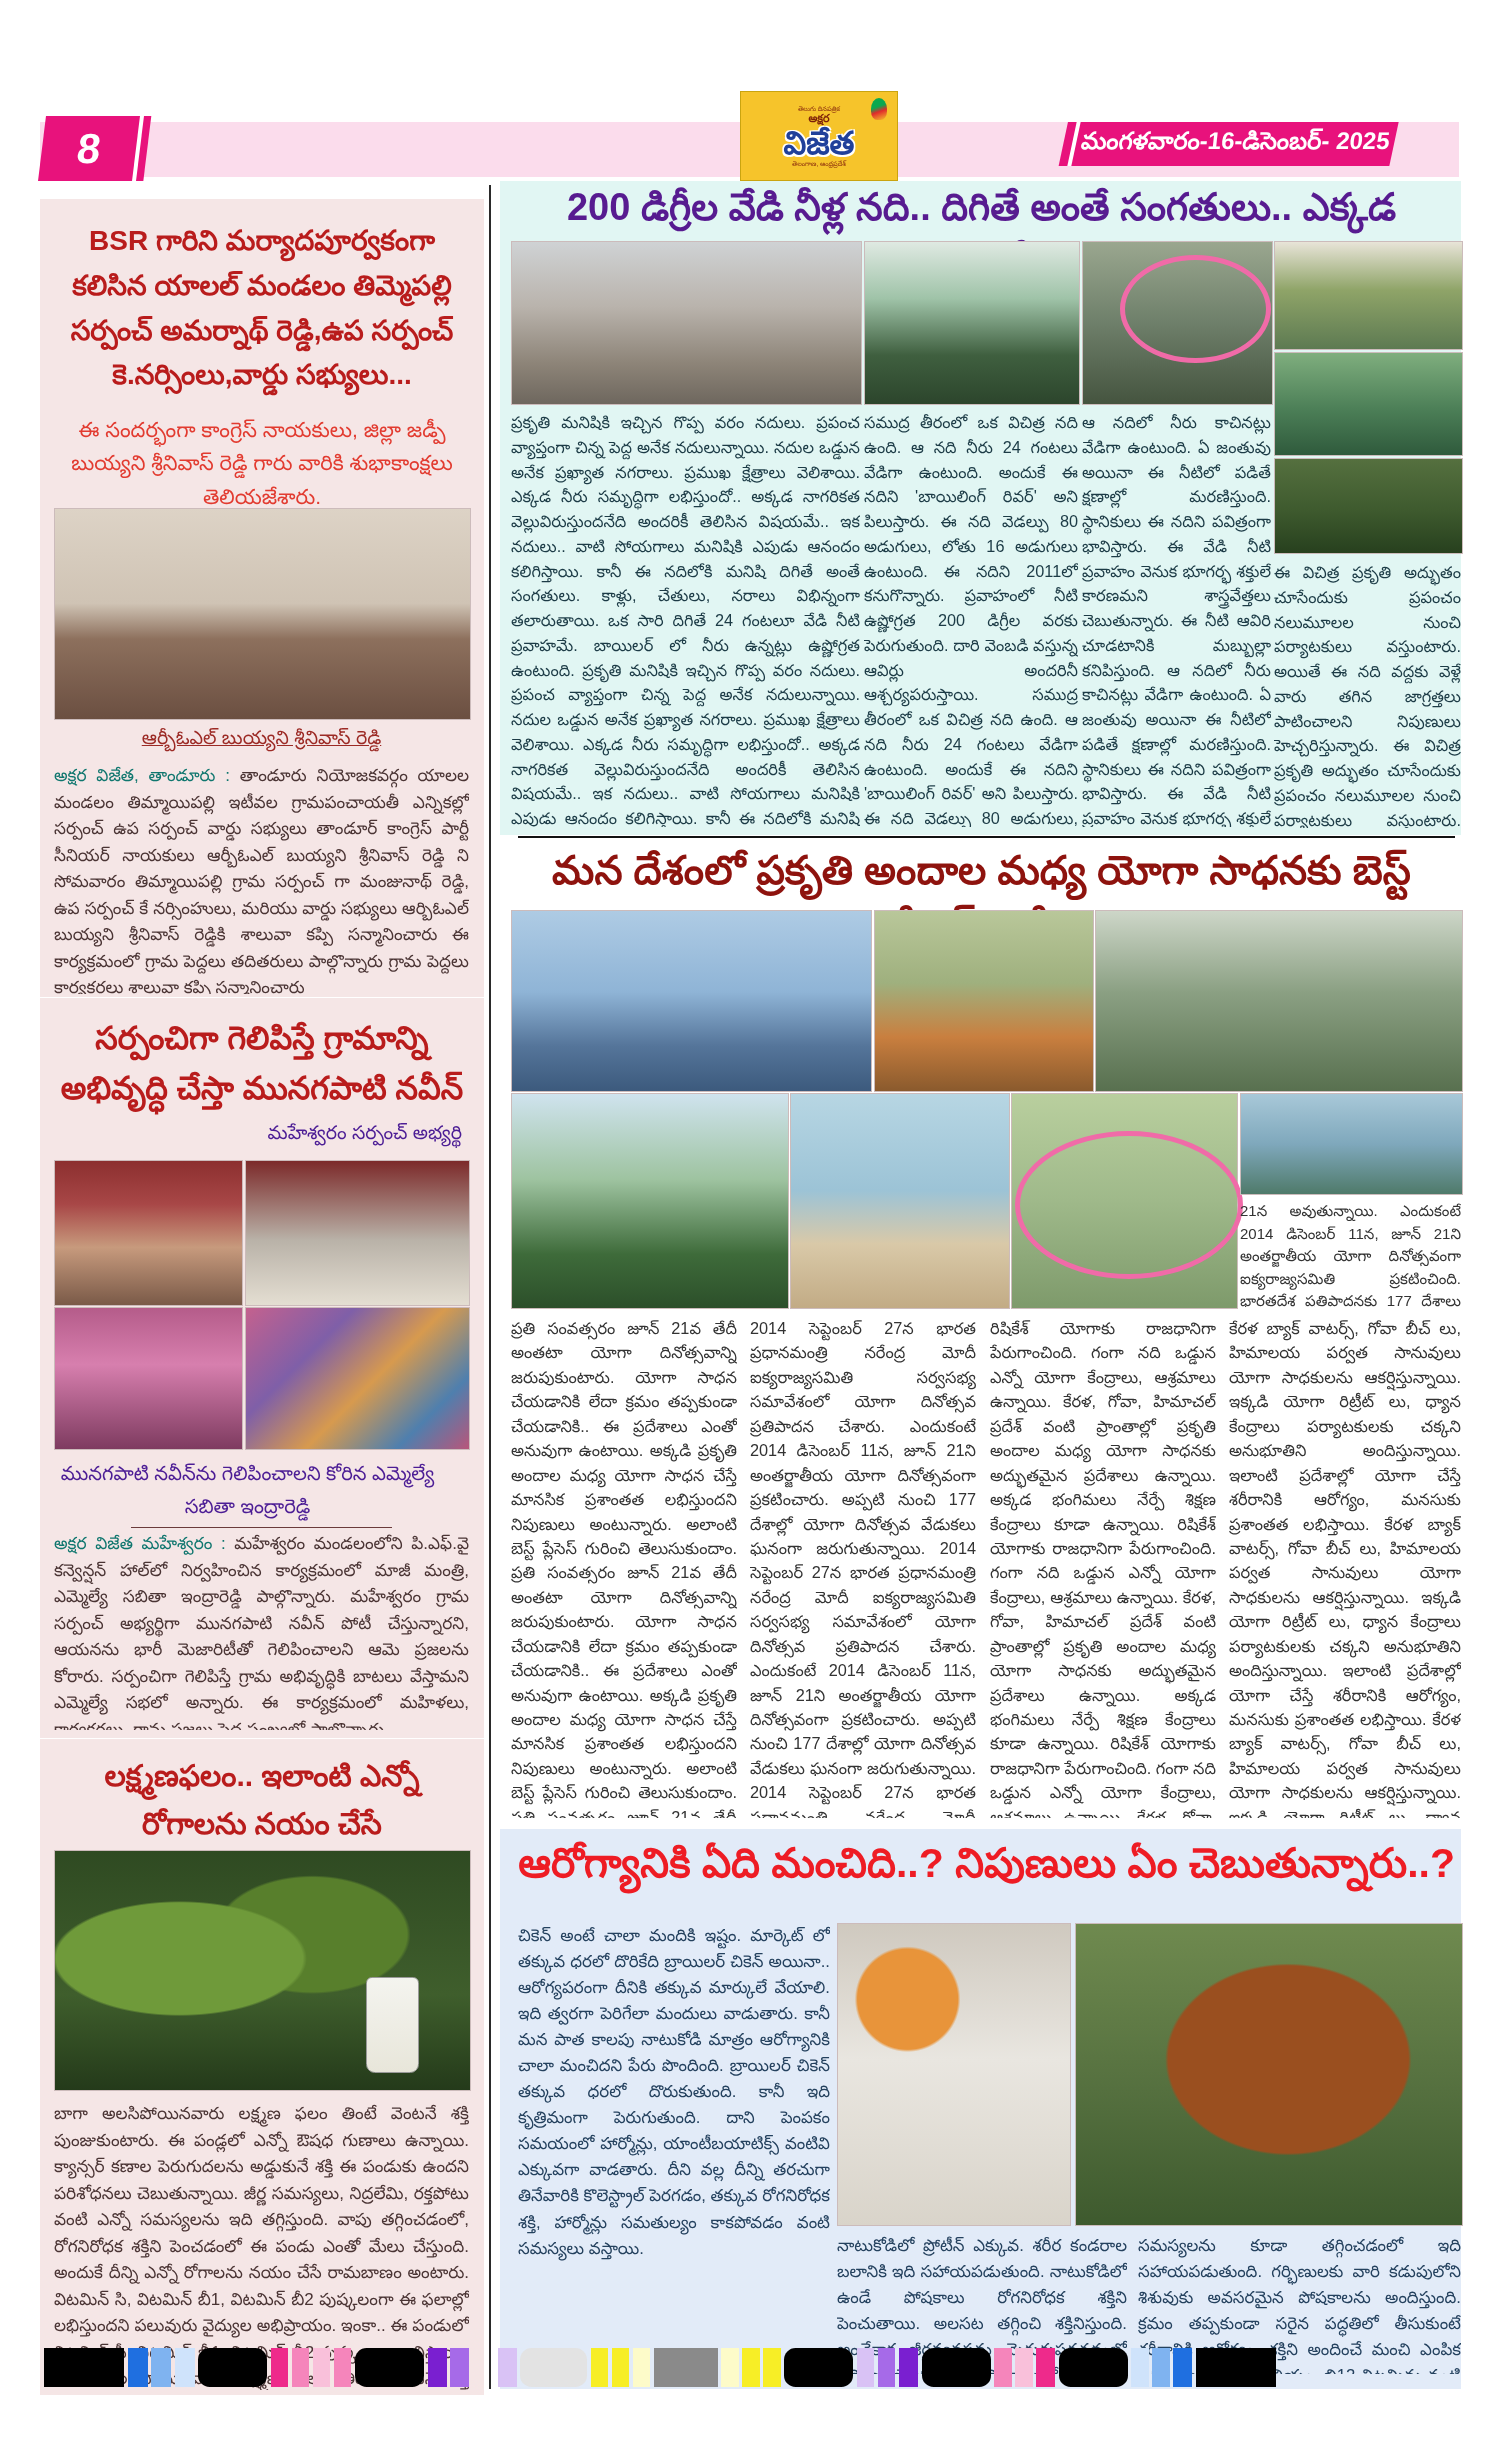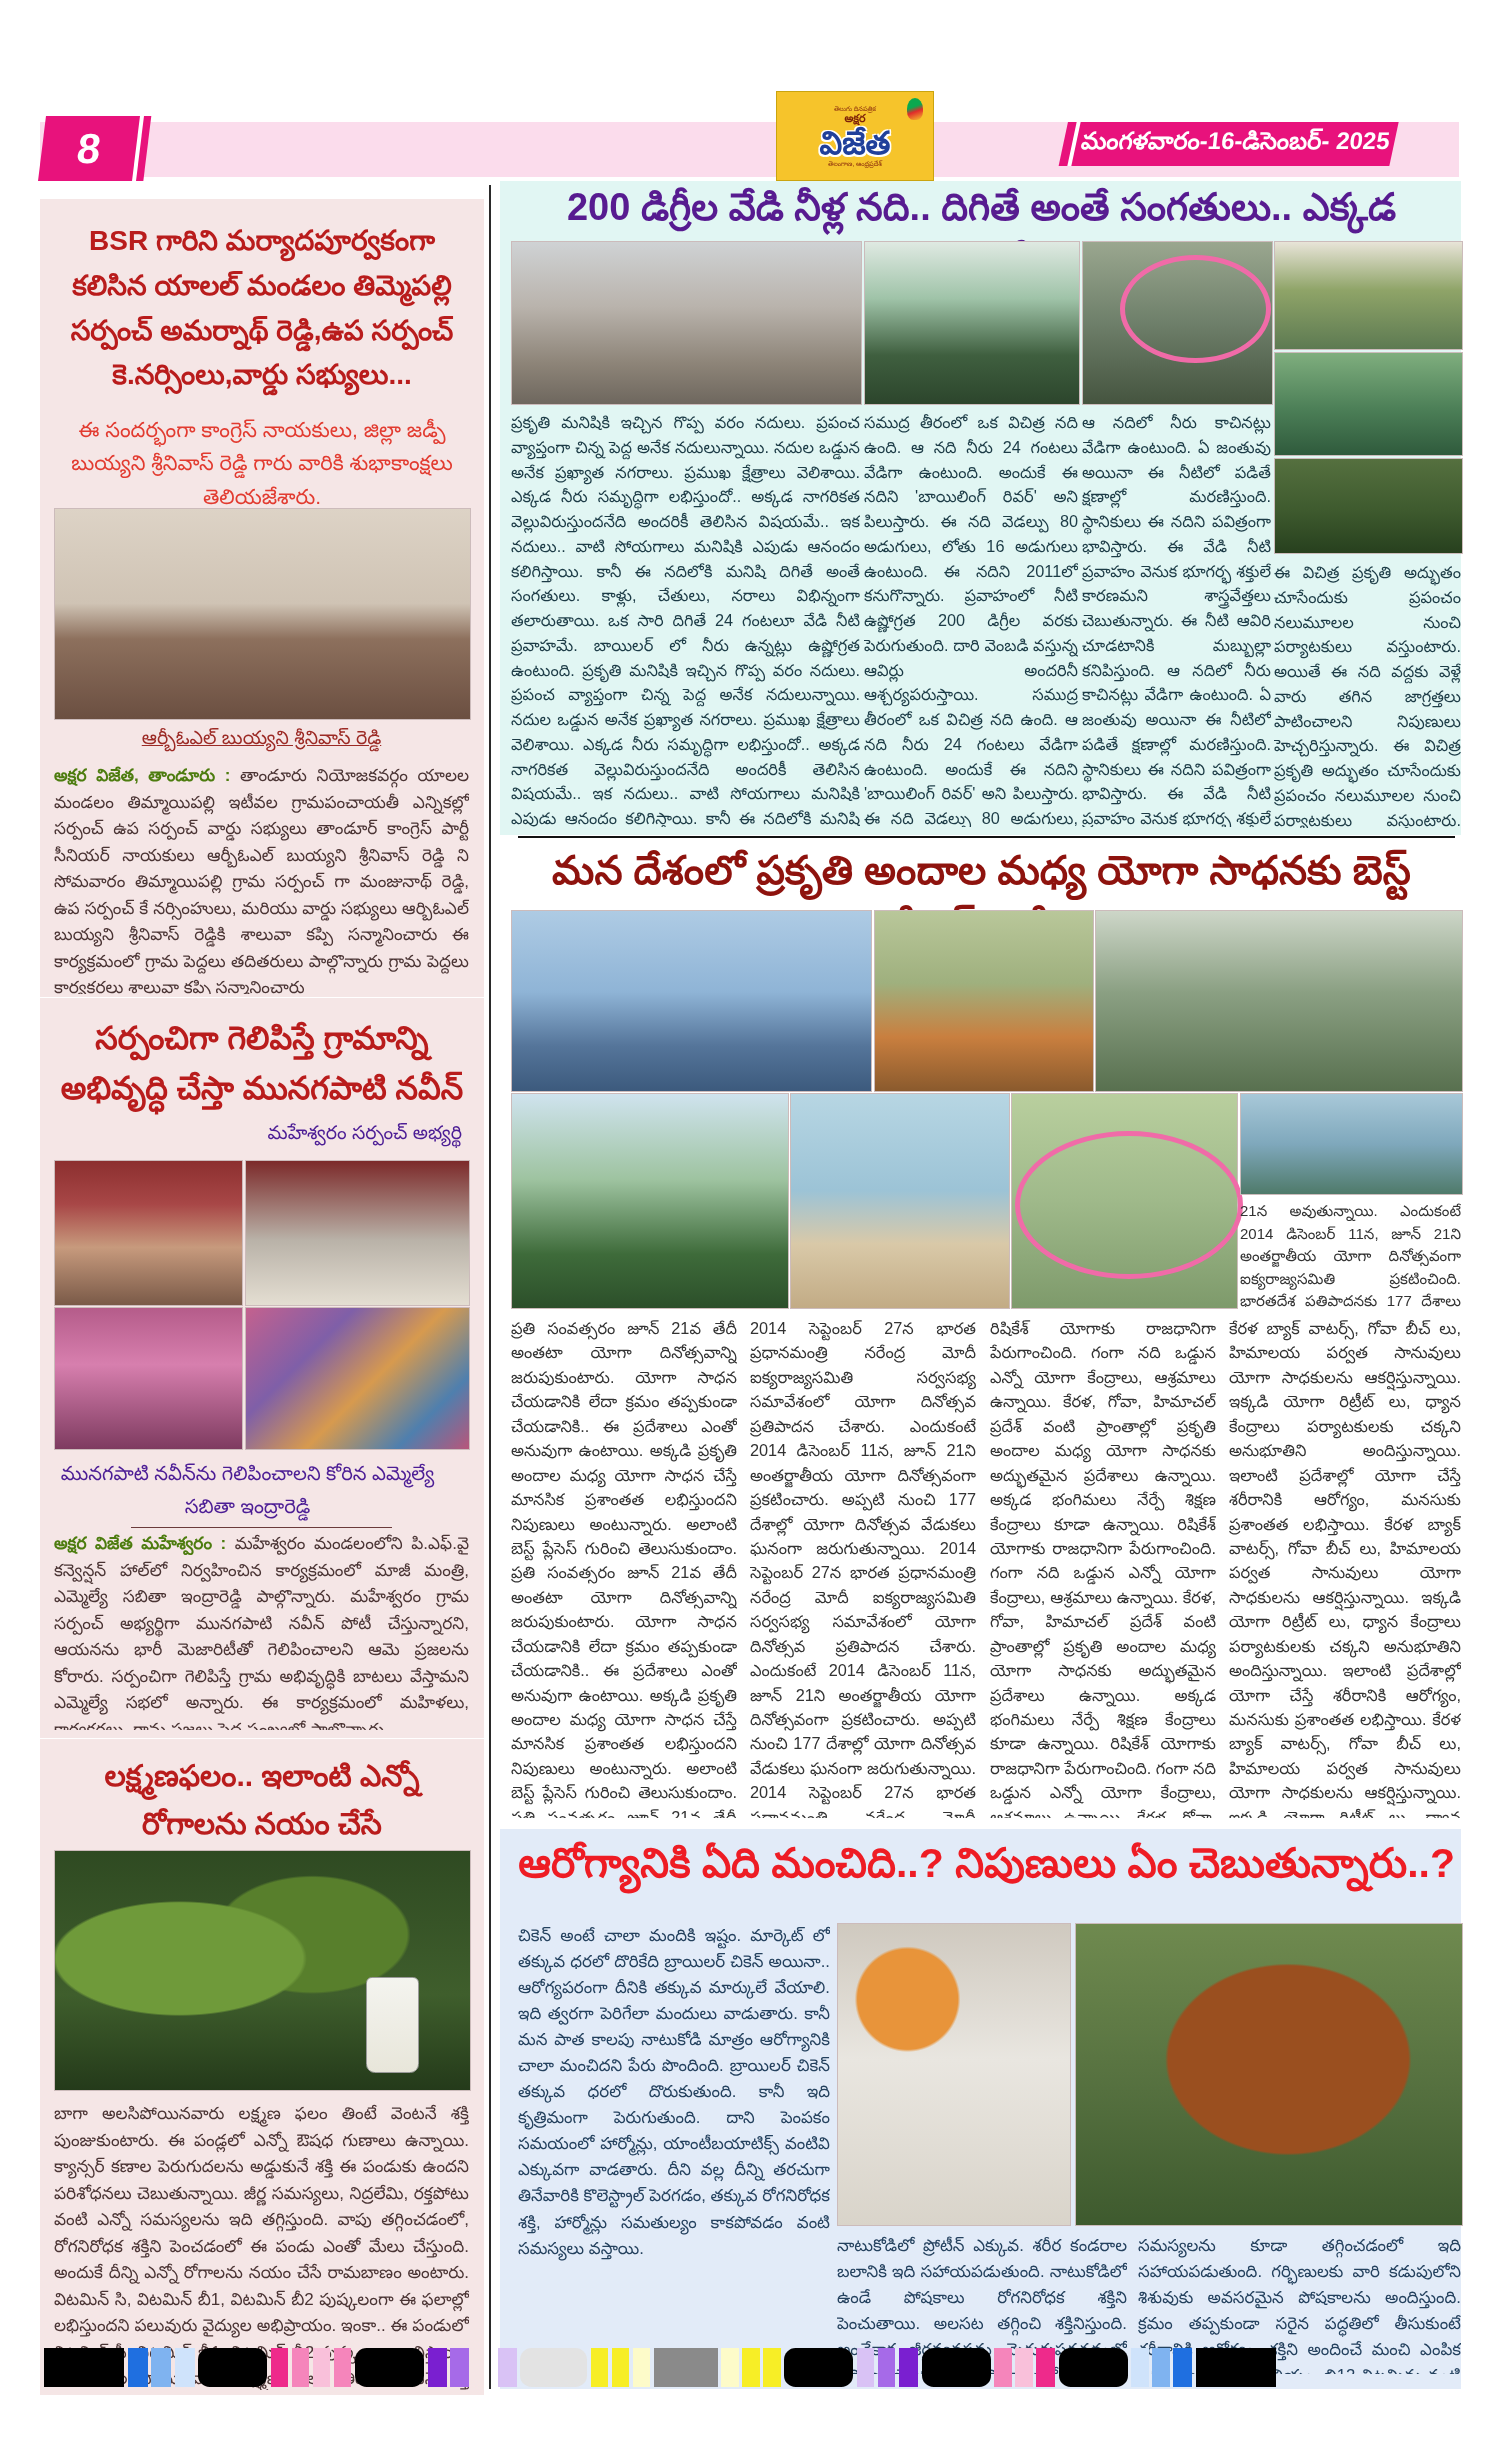--- a/index.html
+++ b/index.html
@@ -4,41 +4,41 @@
 <style>
   html,body{margin:0;padding:0;background:#fff;}
   .page{position:relative;width:1499px;height:2462px;background:#ffffff;
         font-family:"Liberation Sans","DejaVu Sans",sans-serif;overflow:hidden;}
   
   .hdr-band{position:absolute;left:40px;top:122px;width:1419px;height:55px;background:#fbdcec;}
   .pagebox{position:absolute;left:42px;top:116px;width:94px;height:65px;background:#e8127c;
            transform:skewX(-7deg);display:flex;align-items:center;justify-content:center;
            border-right:4.4px solid #fff;box-shadow:7.3px 0 0 #e8127c;}
   .pagebox span{color:#fff;font-size:42px;font-weight:bold;}
-  .masthead{position:absolute;left:776px;top:91px;width:156px;height:88px;background:#f6c42b;
+  .masthead{position:absolute;left:740px;top:91px;width:156px;height:88px;background:#f6c42b;
             border:0.7px solid #caa40f;display:flex;flex-direction:column;align-items:center;justify-content:center;}
   .mh-tiny{font-size:6.5px;color:#8a2b0d;line-height:1.1;}
   .mh-akshara{font-size:11px;font-weight:bold;color:#7c1f08;}
   .mh-title{font-size:32px;font-weight:bold;color:#20409a;text-shadow:1.5px 1.5px 0 #fff,-1.5px -1.5px 0 #fff,1.5px -1.5px 0 #fff,-1.5px 1.5px 0 #fff;line-height:1.05;}
   .peacock{position:absolute;right:10px;top:5.8px;width:16px;height:22px;
            background:linear-gradient(160deg,#0aa84f 0%,#0aa84f 40%,#e02b2b 60%,#f6c42b 100%);
            border-radius:50% 50% 40% 40%;}
   .datebox{position:absolute;left:1072px;top:122px;width:318px;height:44px;background:#e8127c;
            transform:skewX(-12deg);display:flex;align-items:center;justify-content:center;
            border-left:4.4px solid #fff;box-shadow:-8.7px 0 0 #e8127c;}
   .datebox span{color:#fff;font-size:24px;font-weight:bold;transform:skewX(6deg);}
   .vrule{position:absolute;left:489px;top:185px;width:1.5px;height:2204px;background:#2a2a2a;}
   
   .center{text-align:center;}
   .headline-black{font-weight:bold;color:#b91c1c;}
   .sub-red{color:#e23b30;}
   .sub-darkred{color:#9c2a25;}
   .rule-short{height:1.5px;background:#6b3b3b;margin:5.8px auto 0 auto;}
   .body-txt{color:#4a3434;font-size:17px;line-height:1.56;text-align:justify;}
-  .dateline{color:#4d7c0f;font-weight:bold;}
+  .dateline{color:#0f766e;font-weight:normal;}
   
   .lblock{position:absolute;left:40px;width:444px;background:#f5e6e6;}
   .photo{position:absolute;border:0.7px solid #cbb;}
   
   .ph-group1{background:linear-gradient(180deg,#ddd3c6 0%,#cfc3b4 45%,#8d705d 62%,#6b4f41 100%),
              radial-gradient(circle at 30% 70%,#d86f9d 0 6%,transparent 7%);}
   .ph-meeting{background:linear-gradient(180deg,#8c2f2f 0%,#a84747 30%,#c79a7d 60%,#7a5a48 100%);}
   .ph-sari{background:linear-gradient(180deg,#b55c8a 0%,#d77fae 40%,#7e3b60 100%);}
   .ph-menwhite{background:linear-gradient(180deg,#7c2a2a 0%,#b9b2a8 55%,#e4ded2 100%);}
   .ph-crowd{background:linear-gradient(135deg,#c4618e 0%,#7f5fa8 30%,#d79a4e 55%,#4f7fae 80%,#b8567a 100%);}

